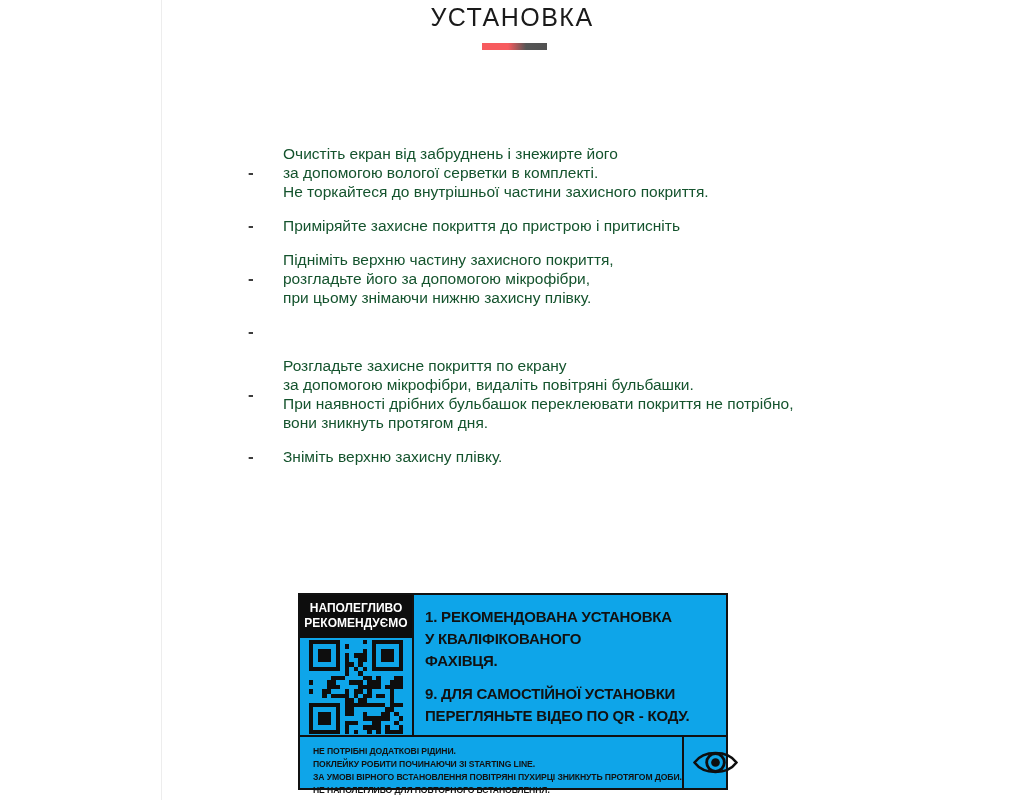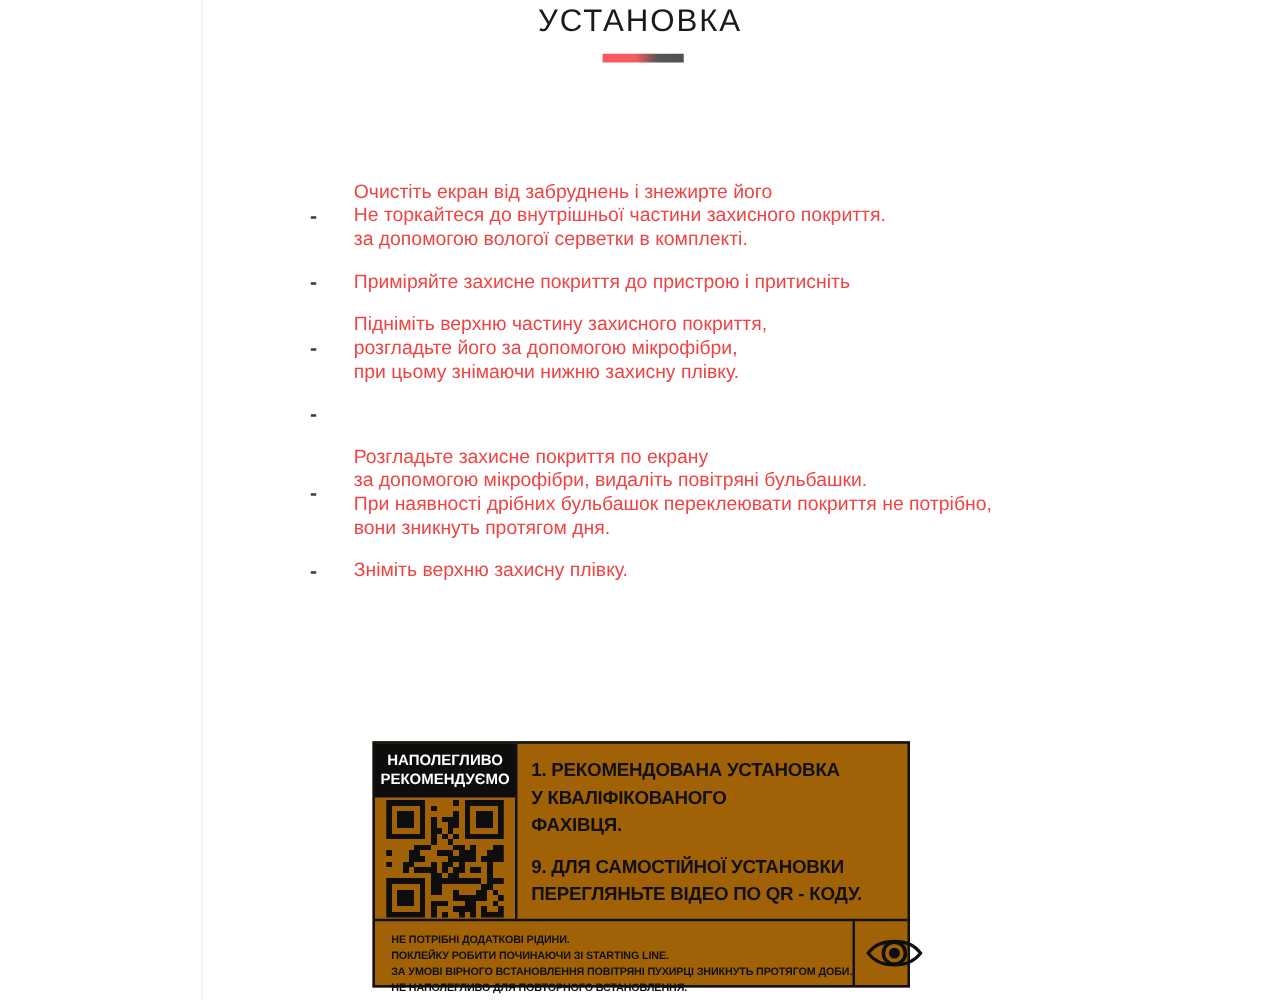--- a/index.html
+++ b/index.html
@@ -44,32 +44,32 @@
     margin-bottom: 15px;
   }
   .dash {
     flex: 0 0 35px;
     width: 35px;
     font-size: 17px;
     font-weight: bold;
     color: #3d3d3d;
     line-height: 19px;
   }
-  .lines { color: #ef4444; font-size: 15.5px; line-height: 19px; }
+  .lines { color: #14532d; font-size: 15.5px; line-height: 19px; }
   .lines div { white-space: nowrap; }
 
   .rec-box {
     position: absolute;
     left: 298px; top: 593px;
     width: 430px; height: 197px;
     box-sizing: border-box;
     border: 2px solid #111111;
     display: flex;
     flex-direction: column;
-    background: #a16207;
+    background: #0ea5e9;
   }
   .rec-main {
     flex: 1;
     display: flex;
     border-bottom: 2px solid #111111;
     min-height: 0;
   }
   .rec-left {
     width: 112px;
     flex: 0 0 112px;
@@ -138,22 +138,22 @@
 
   <h1 class="title">УСТАНОВКА</h1>
   <div class="title-bar"></div>
 
   <div class="instructions">
 
     <div class="instr">
       <span class="dash">-</span>
       <div class="lines">
         <div>Очистіть екран від забруднень і знежирте його</div>
+        <div>за допомогою вологої серветки в комплекті.</div>
         <div>Не торкайтеся до внутрішньої частини захисного покриття.</div>
-        <div>за допомогою вологої серветки в комплекті.</div>
       </div>
     </div>
 
     <div class="instr">
       <span class="dash">-</span>
       <div class="lines">
         <div>Приміряйте захисне покриття до пристрою і притисніть</div>
       </div>
     </div>
 

